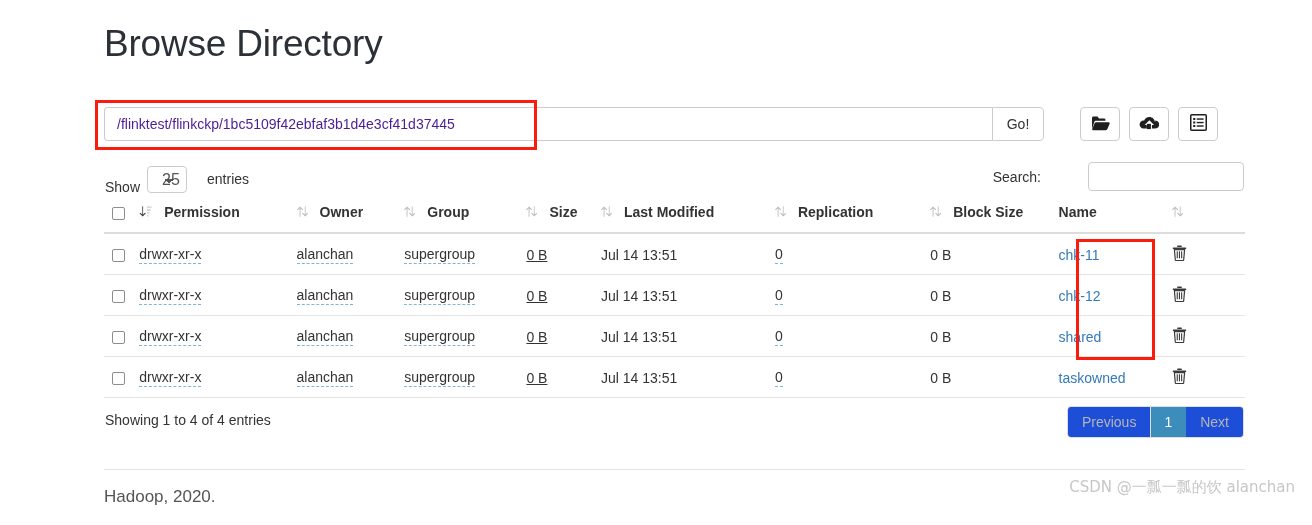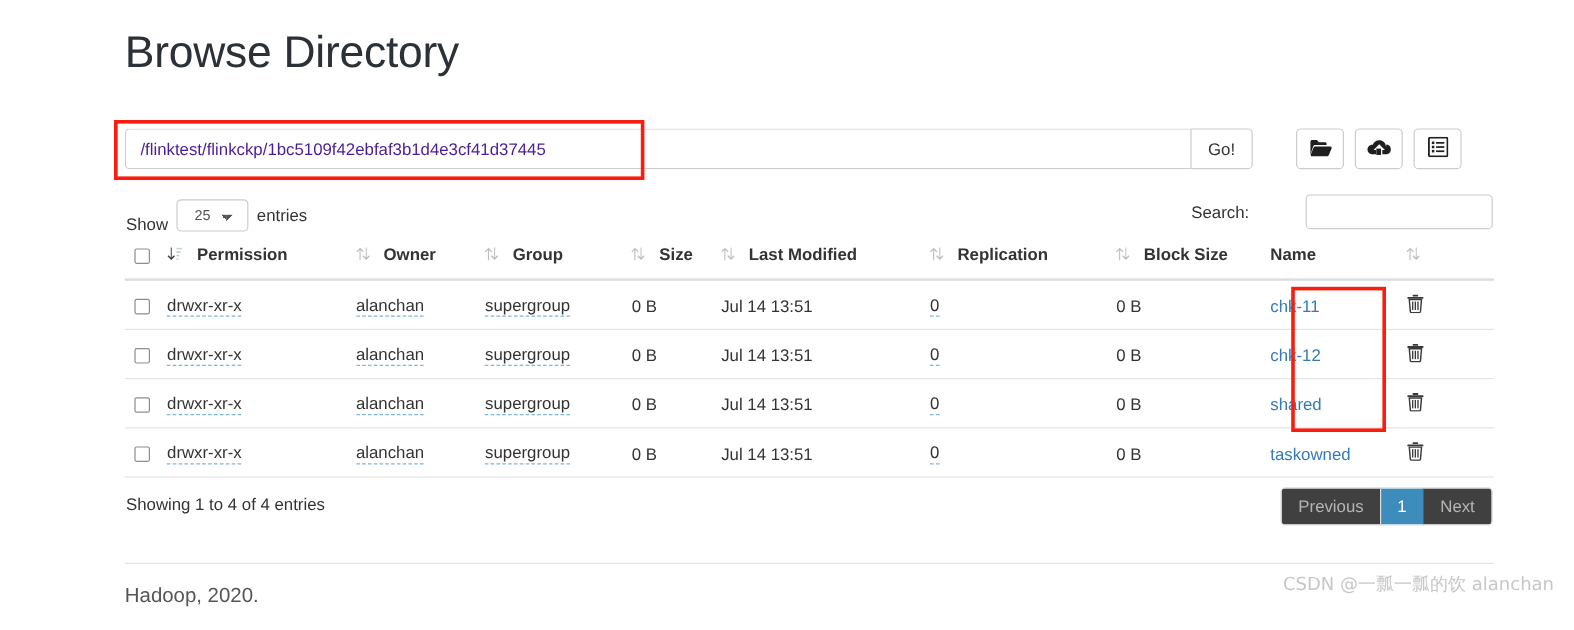--- a/index.html
+++ b/index.html
@@ -101,38 +101,38 @@
     position: absolute;
     left: 105px;
     top: 163px;
     display: flex;
     align-items: center;
     font-size: 14px;
     color: #333;
   }
   .show-entries .lbl { margin-right: 7px; margin-top: 16px; }
   .len-select {
-    width: 60px;
+    width: 40px;
     height: 27px;
     border: 1px solid #ccc;
     border-radius: 4px;
     background: #fff;
-    font-size: 12px;
+    font-size: 16px;
     color: #555;
     font-family: "Liberation Sans", sans-serif;
     padding: 0 3px 0 14px;
     -webkit-appearance: none;
     appearance: none;
     background-image: linear-gradient(45deg, transparent 50%, #555 50%), linear-gradient(135deg, #555 50%, transparent 50%);
     background-position: calc(100% - 17px) 12px, calc(100% - 12px) 12px;
     background-size: 5px 5px, 5px 5px;
     background-repeat: no-repeat;
     cursor: pointer;
   }
-  .show-entries .lbl2 { margin-left: 7px; }
+  .show-entries .lbl2 { margin-left: 20px; }
 
   .search-wrap {
     position: absolute;
     right: 68px;
     top: 162px;
     display: flex;
     align-items: center;
     font-size: 14px;
     color: #333;
     gap: 40px;
@@ -175,21 +175,21 @@
     color: #333;
     vertical-align: middle;
     white-space: nowrap;
   }
   table.files tbody tr:last-child td { border-bottom: 1px solid #e4e4e4; }
 
   .col-chk   { width: 34px; padding-left: 8px !important; }
   .col-perm  { width: 152px; }
   .col-owner { width: 104px; }
   .col-group { width: 118px; }
-  .col-size  { width: 72px; }
+  .col-size  { width: 72px; text-decoration: underline; }
   .col-mod   { width: 168px; }
   .col-repl  { width: 150px; }
   .col-block { width: 124px; }
   .col-name  { width: 110px; }
   .col-del   { width: 70px; }
 
   .sort-ico {
     display: inline-block;
     margin-right: 12px;
     vertical-align: baseline;
@@ -244,21 +244,21 @@
     position: absolute;
     right: 68px;
     top: 406px;
     display: flex;
     border-radius: 4px;
     overflow: hidden;
     border: 1px solid #dddddd;
   }
   .pager button {
     border: none;
-    background: #404040;
+    background: #1d4ed8;
     font-size: 14px;
     font-family: "Liberation Sans", sans-serif;
     padding: 0 14px;
     height: 30px;
     color: #b5b5b5;
     cursor: pointer;
     border-right: 1px solid #dddddd;
   }
   .pager button:last-child { border-right: none; }
   .pager button.active {

